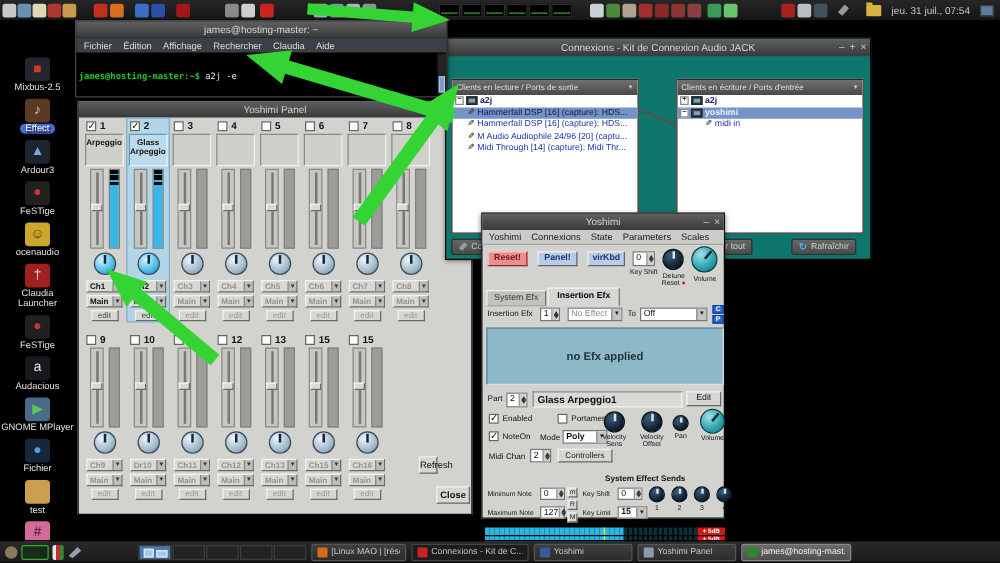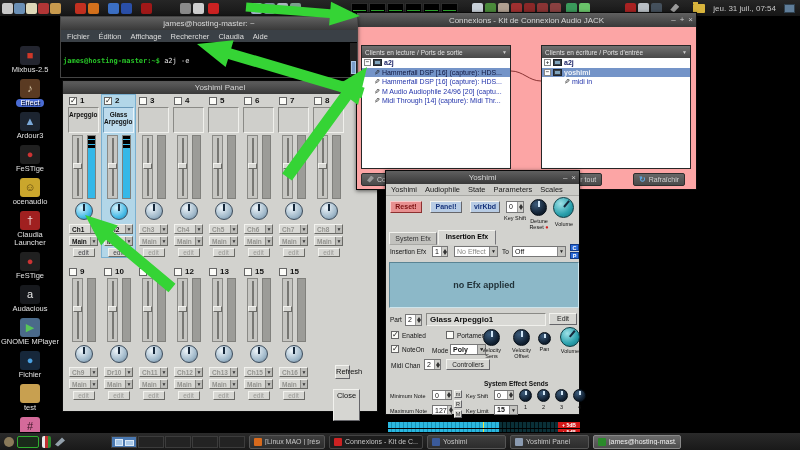--- a/index.html
+++ b/index.html
@@ -73,21 +73,21 @@
 .k18{width:18px;height:18px}
 .dd{width:29px;height:10px;margin-top:2px;background:#d8d8d4;border:1px solid;border-color:#f2f2ee #6a6a66 #6a6a66 #f2f2ee;display:flex;align-items:stretch;overflow:hidden}
 .dd .dd-t{flex:1;font-size:6.5px;font-weight:bold;line-height:9px;padding-left:2px;color:#111;white-space:nowrap}
 .dd .dd-a{width:7px;background:#bcbcb8;border-left:1px solid #8a8a86;font-size:5px;line-height:8px;text-align:center;color:#333}
 .dd.dim .dd-t{color:#93938f}
 .s-edit{width:22px;height:9px;margin-top:2px;background:#d6d6d2;border:1px solid;border-color:#f2f2ee #6a6a66 #6a6a66 #f2f2ee;font-size:6.5px;line-height:8px;text-align:center;color:#999995}
 .strip.on .s-edit{color:#44444a}
 .fl-btn{background:#d6d6d2;border:1px solid;border-color:#f2f2ee #66666a #66666a #f2f2ee;font-size:7.5px;color:#111;text-align:center}
 
 
-#win-jack{left:356px;top:12px;width:341px;height:178px;background:#fca5a5;z-index:3}
+#win-jack{left:356px;top:30px;width:341px;height:178px;background:#0f766e;z-index:3}
 #jack-tabs{display:flex;gap:1px;padding:2px 0 0 4px;height:15px}
 .jtab{background:#3c3c3c;border:1px solid #272727;border-bottom:none;color:#b8b8b8;font-size:7.5px;padding:1px 7px 0}
 .jtab.active{background:#606060;color:#fff}
 .jpanel{position:absolute;top:32px;height:124px;background:#fff;border:1px solid #262626;overflow:hidden}
 .jheader{height:12px;background:linear-gradient(#707070,#484848);color:#e0e0e0;font-size:6.5px;display:flex;align-items:center;padding:0 3px;white-space:nowrap;overflow:hidden}
 .jheader .ha{margin-left:auto;color:#ccc;font-size:5px}
 .jrow{height:9.5px;display:flex;align-items:center;font-size:7px;color:#2233aa;white-space:nowrap;overflow:hidden;padding-left:2px}
 .jrow.root{color:#1a2266;font-weight:bold}
 .jrow.selected{background:#7494c8}
 .jrow.selected.portsel{color:#101840}
@@ -630,21 +630,21 @@
             <span class="dd-a">▼</span>
           </div>
           <div class="dd dim">
             <span class="dd-t">Main</span>
             <span class="dd-a">▼</span>
           </div>
           <div class="s-edit">edit</div>
         </div>
       </div>
     <div class="fl-btn abs" style="left:272px;top:284px;width:15px;height:14px;line-height:12px">Refresh</div>
-    <div class="fl-btn abs" style="left:270px;top:308px;width:27px;height:32px;line-height:12px;font-weight:normal">Close</div>
+    <div class="fl-btn abs" style="left:286px;top:308px;width:27px;height:14px;line-height:12px;font-weight:bold">Close</div>
   </div>
 
   <div class="win" id="win-jack">
     <div class="tbar" style="height:14px">
       <span>Connexions - Kit de Connexion Audio JACK</span>
       <span class="wbtns">
         <span>–</span>
         <span>+</span>
         <span>×</span>
       </span>
@@ -741,21 +741,21 @@
   <div class="win" id="win-yosh">
     <div class="tbar">
       <span>Yoshimi</span>
       <span class="wbtns">
         <span>–</span>
         <span>×</span>
       </span>
     </div>
     <div id="yosh-menu">
         <span>Yoshimi</span>
-        <span>Audiophile</span>
+        <span>Connexions</span>
         <span>State</span>
         <span>Parameters</span>
         <span>Scales</span>
       </div>
     <div class="ybody">
       <div class="ybtn red" style="left:4px;top:5px;width:32px">Reset!</div>
       <div class="ybtn blue" style="left:44px;top:5px;width:32px">Panel!</div>
       <div class="ybtn blue" style="left:84px;top:5px;width:30px">virKbd</div>
       <div class="spin" style="left:120px;top:5px;width:18px;height:12px">
         <span class="v">0</span>

